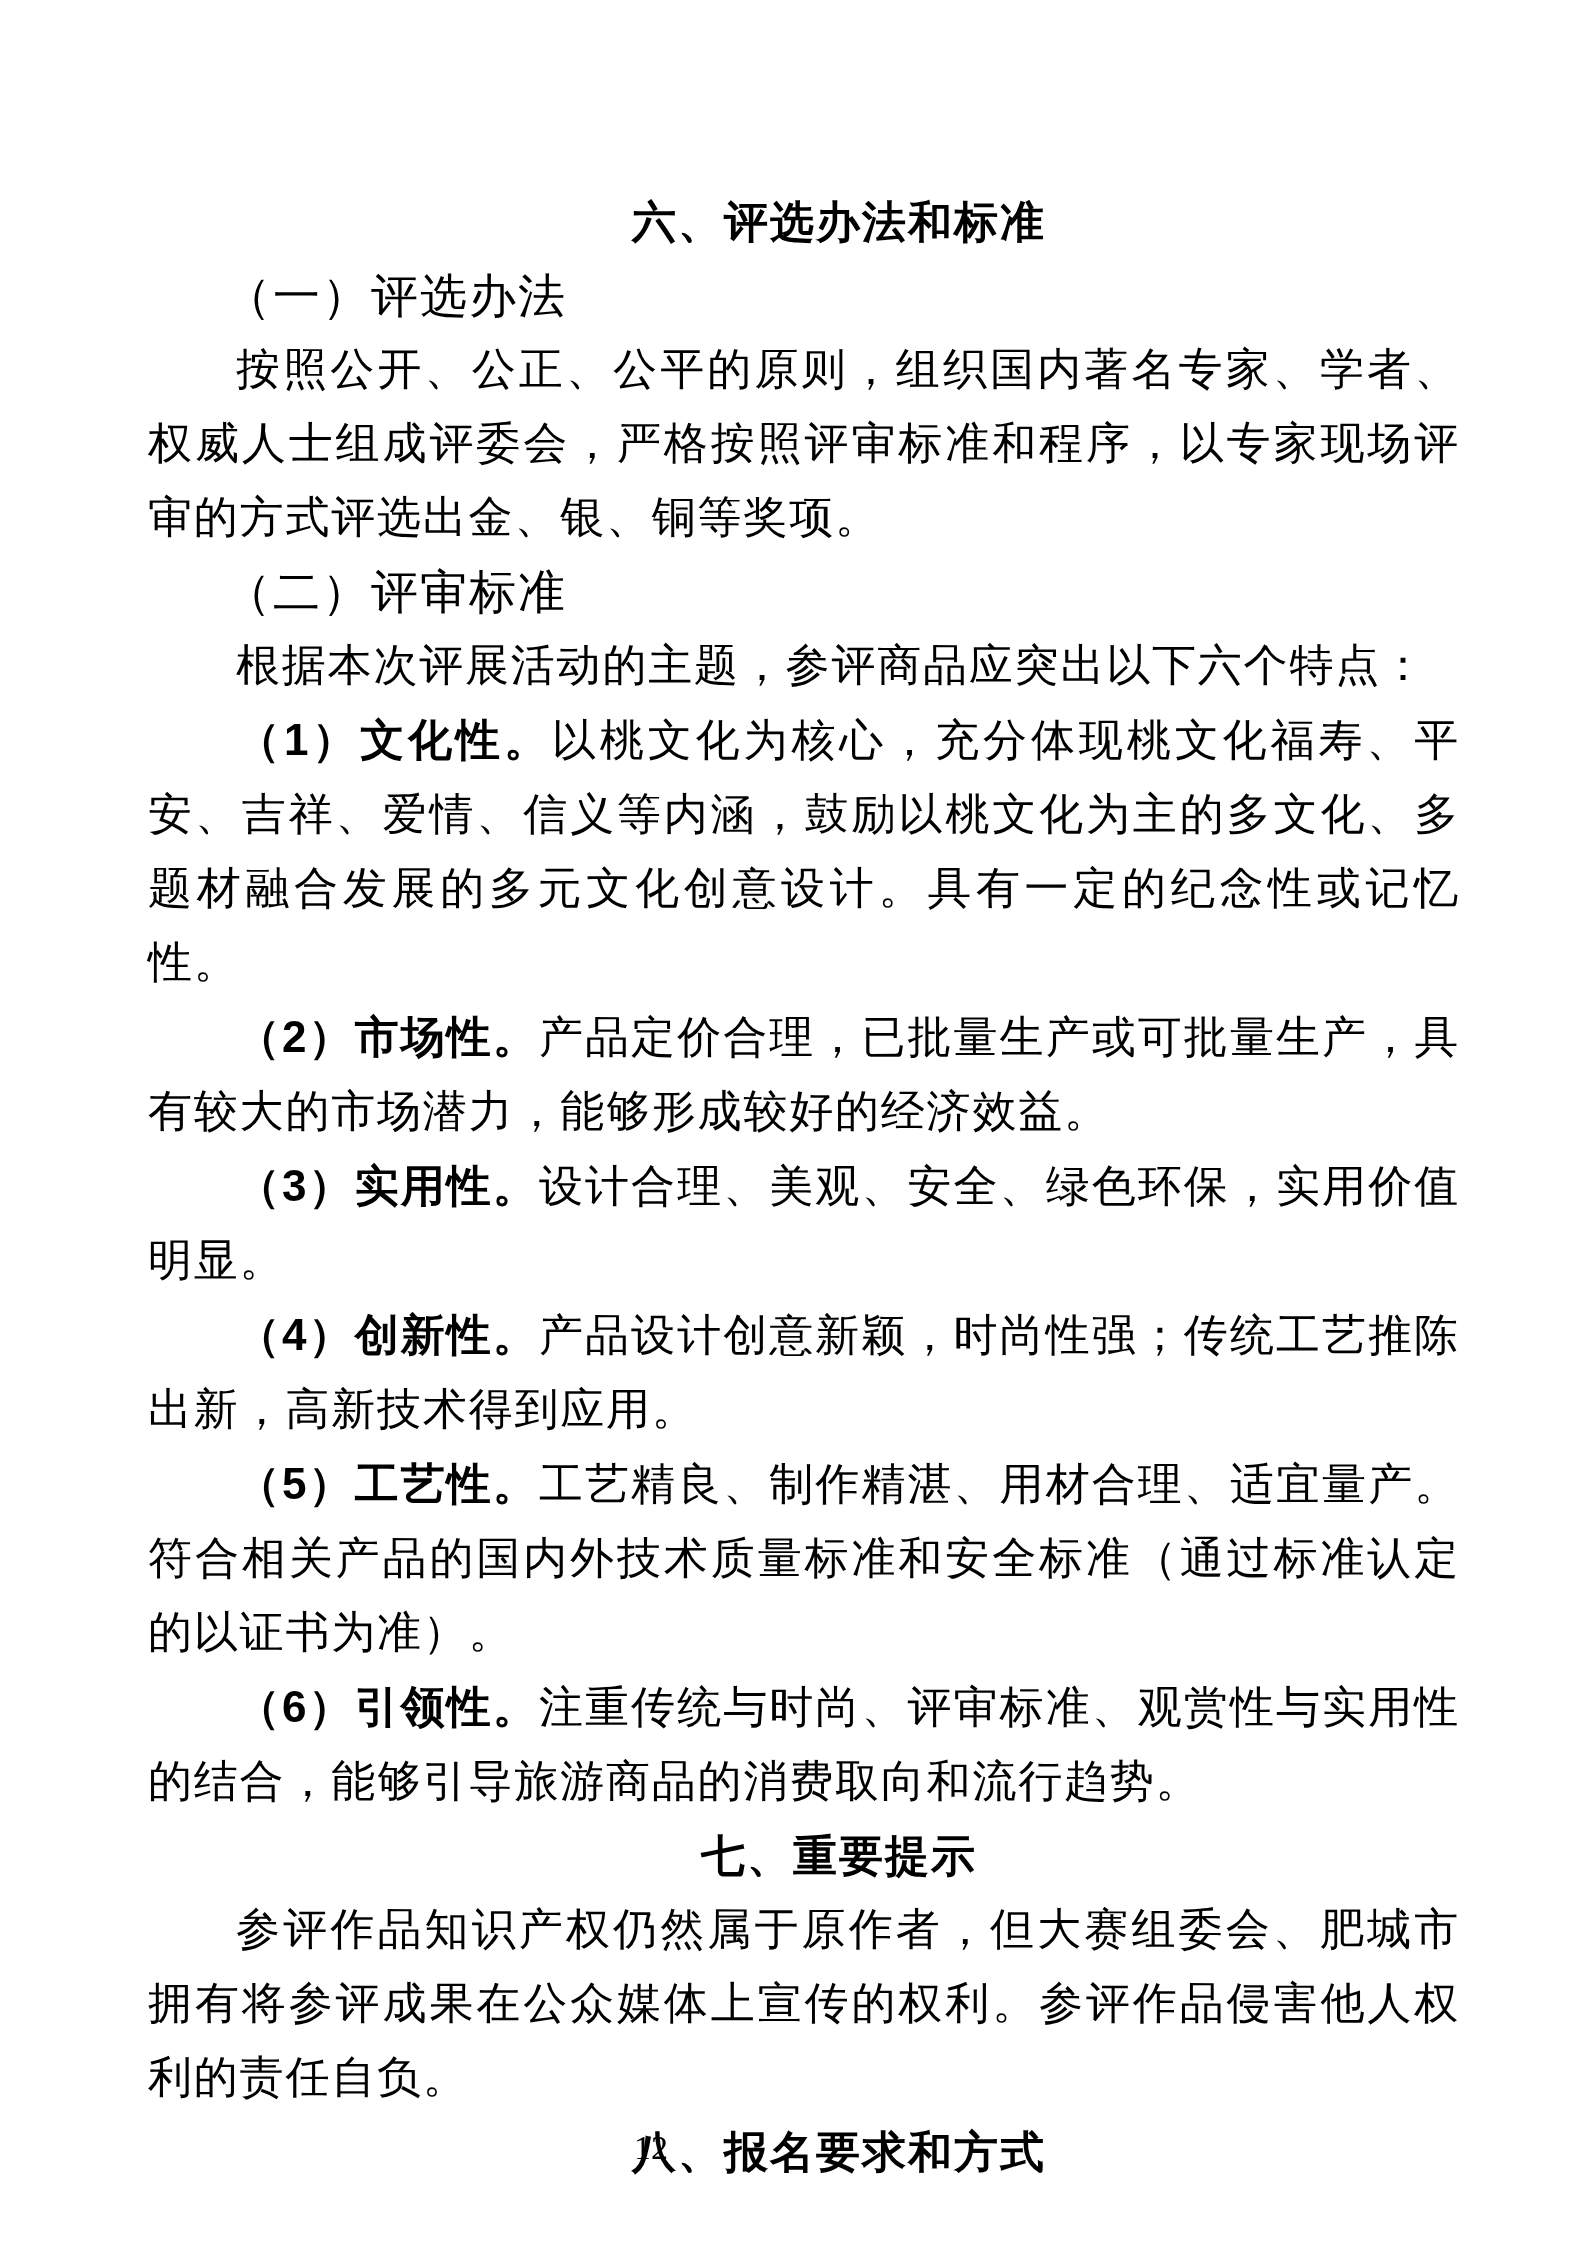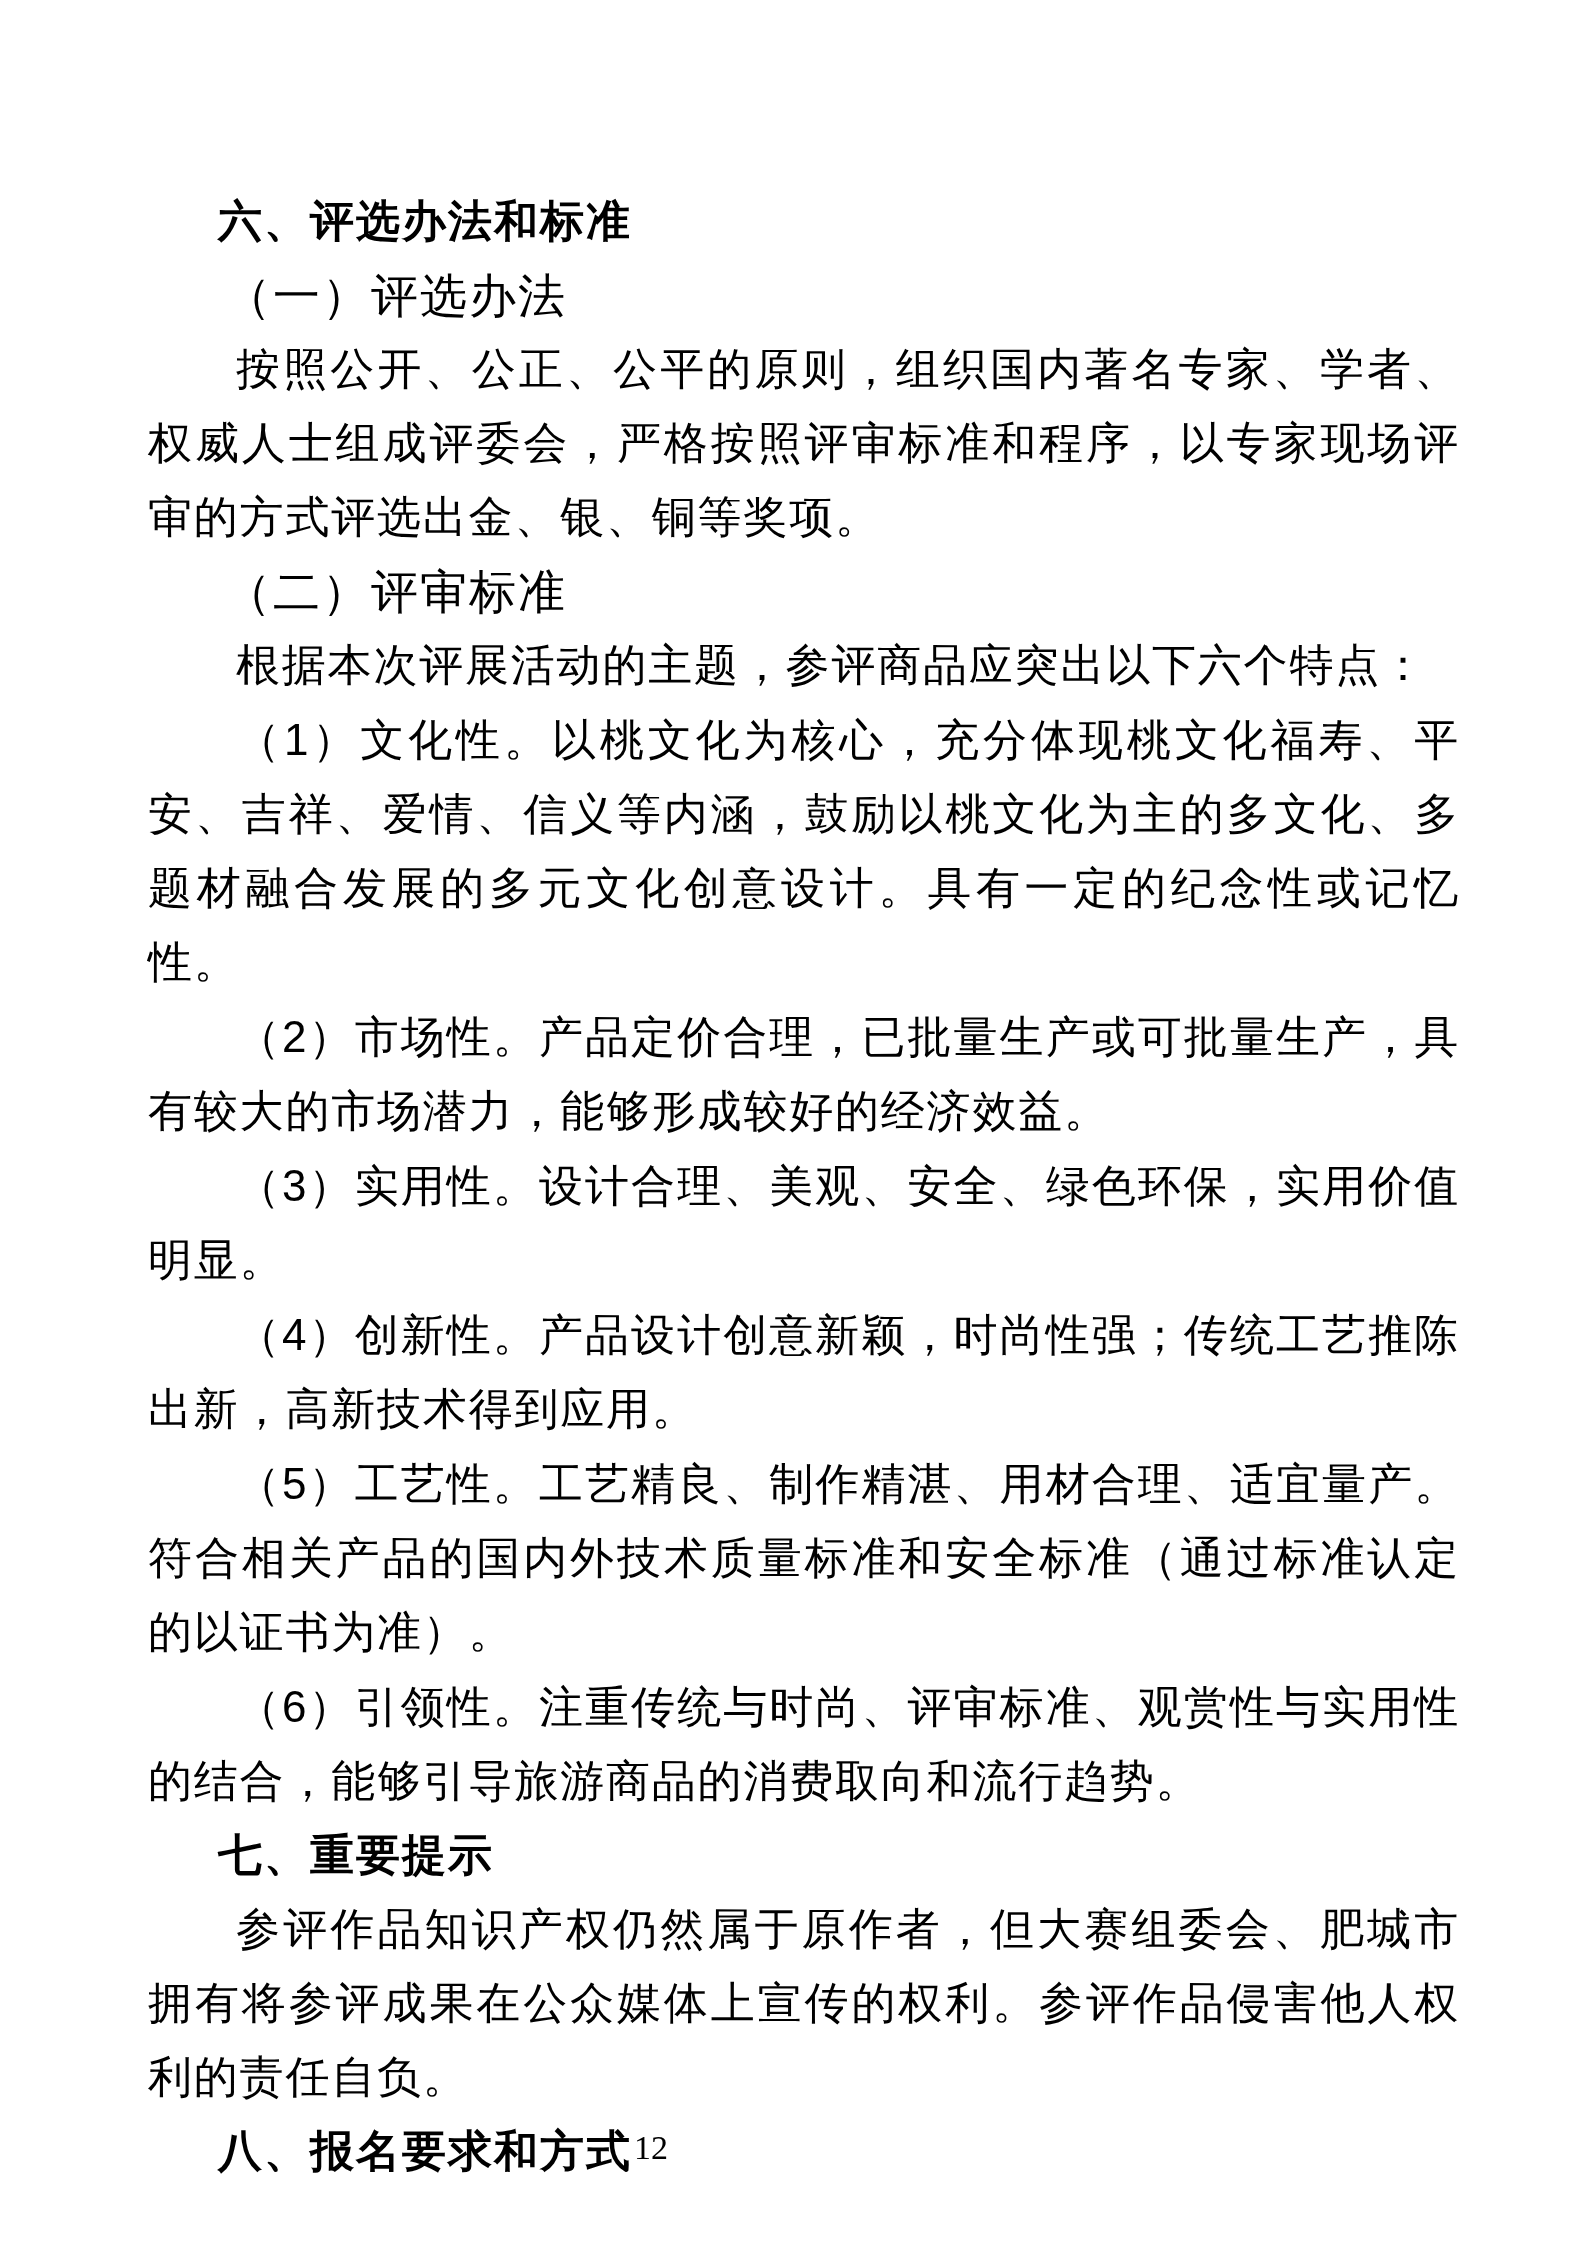--- a/index.html
+++ b/index.html
@@ -23,42 +23,42 @@
   }
   .doc-line {
     font-size: 44px;
     line-height: 74px;
     letter-spacing: 1.8px;
     text-align: justify;
     text-justify: inter-character;
     margin: 0;
   }
   .h1 {
-    font-family: Liberation Serif, serif;
+    font-family: Liberation Sans, sans-serif;
     font-weight: 700;
     text-indent: 2em;
     letter-spacing: 2px;
-    text-align: left;
+    text-align: center;
   }
   .h2 {
     font-family: "Liberation Sans", sans-serif;
     font-weight: 400;
     font-size: 47px;
     text-indent: 2em;
     letter-spacing: 2px;
     text-align: left;
   }
   .body-para {
     text-indent: 2em;
     font-family: "Liberation Serif", serif;
     margin-left: 18px;
   }
   .lead {
     font-family: "Liberation Sans", sans-serif;
-    font-weight: 400;
+    font-weight: 700;
   }
   .page-footer {
     position: absolute;
     left: 0;
     top: 2128px;
     width: 1302px;
     text-align: center;
     font-size: 34px;
     line-height: 40px;
     font-family: "Liberation Serif", serif;

